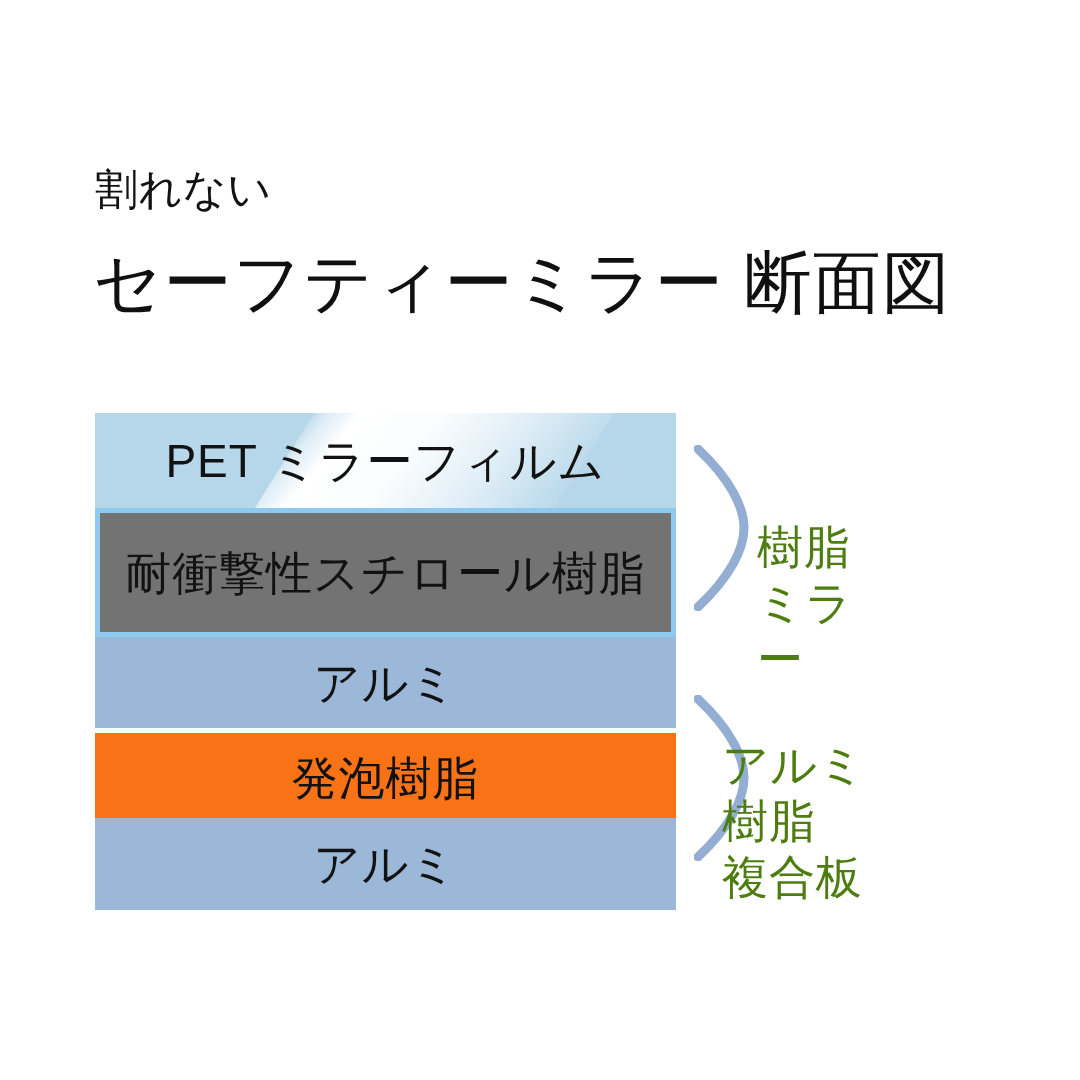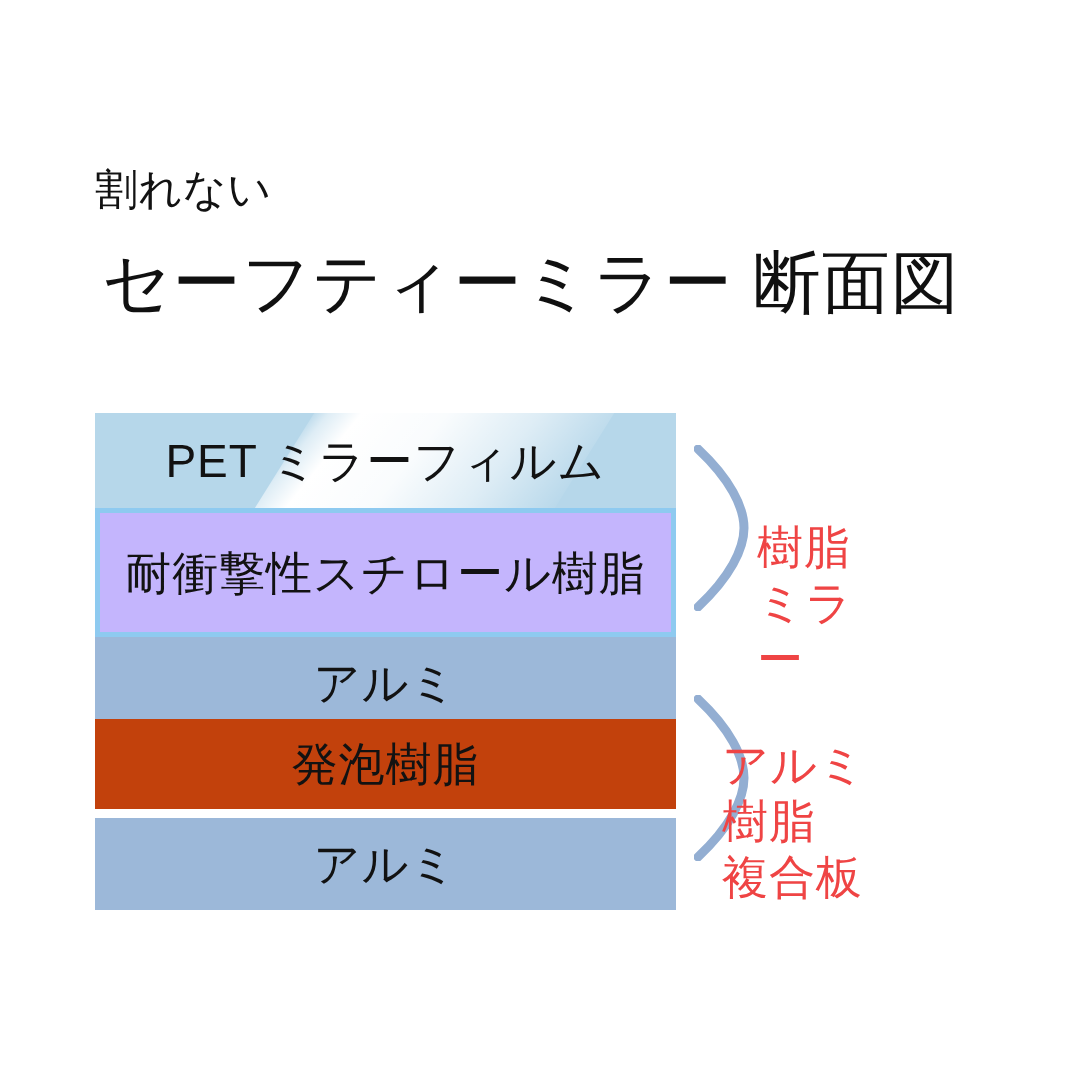--- a/index.html
+++ b/index.html
@@ -38,21 +38,20 @@
   }
   .title {
     position: absolute;
     left: 93px;
     top: 248px;
     font-size: 68px;
     line-height: 1.0;
     letter-spacing: 0.015em;
     color: #101010;
     white-space: nowrap;
-    margin-left: 9px;
   }
 
   
   .stack {
     position: absolute;
     left: 95px;
     top: 413px;
     width: 581px;
     height: 497px;
   }
@@ -109,37 +108,37 @@
     height: 129px;
     background: #8ecaf0;
     padding: 5px 5px 5px 5px;
   }
   .styrene-inner {
     position: absolute;
     left: 5px;
     top: 5px;
     right: 5px;
     bottom: 5px;
-    background: #c4b5fd;
+    background: #737373;
     display: flex;
     align-items: center;
     justify-content: center;
   }
 
   
   .layer-alu-top {
     top: 224px;
     height: 91px;
     background: #9cb8d9;
   }
   
   .layer-foam {
-    top: 306px;
+    top: 320px;
     height: 90px;
-    background: #c2410c;
+    background: #f97316;
   }
   
   .layer-alu-bottom {
     top: 405px;
     height: 92px;
     background: #9cb8d9;
   }
 
   
   .brace {
@@ -149,21 +148,21 @@
   .brace svg { display: block; }
 
   .brace-1 { left: 694px; top: 445px; width: 56px; height: 166px; }
   .brace-2 { left: 694px; top: 695px; width: 56px; height: 166px; }
 
   .group-label {
     position: absolute;
     font-size: 46px;
     line-height: 1.22;
     letter-spacing: 0.02em;
-    color: #ef4444;
+    color: #4d7c0f;
     white-space: pre-line;
   }
   .group-label-1 { left: 757px; top: 519px; }
   .group-label-2 { left: 722px; top: 737px; }
 </style>
 </head>
 <body>
 
 <div class="stage">
 

